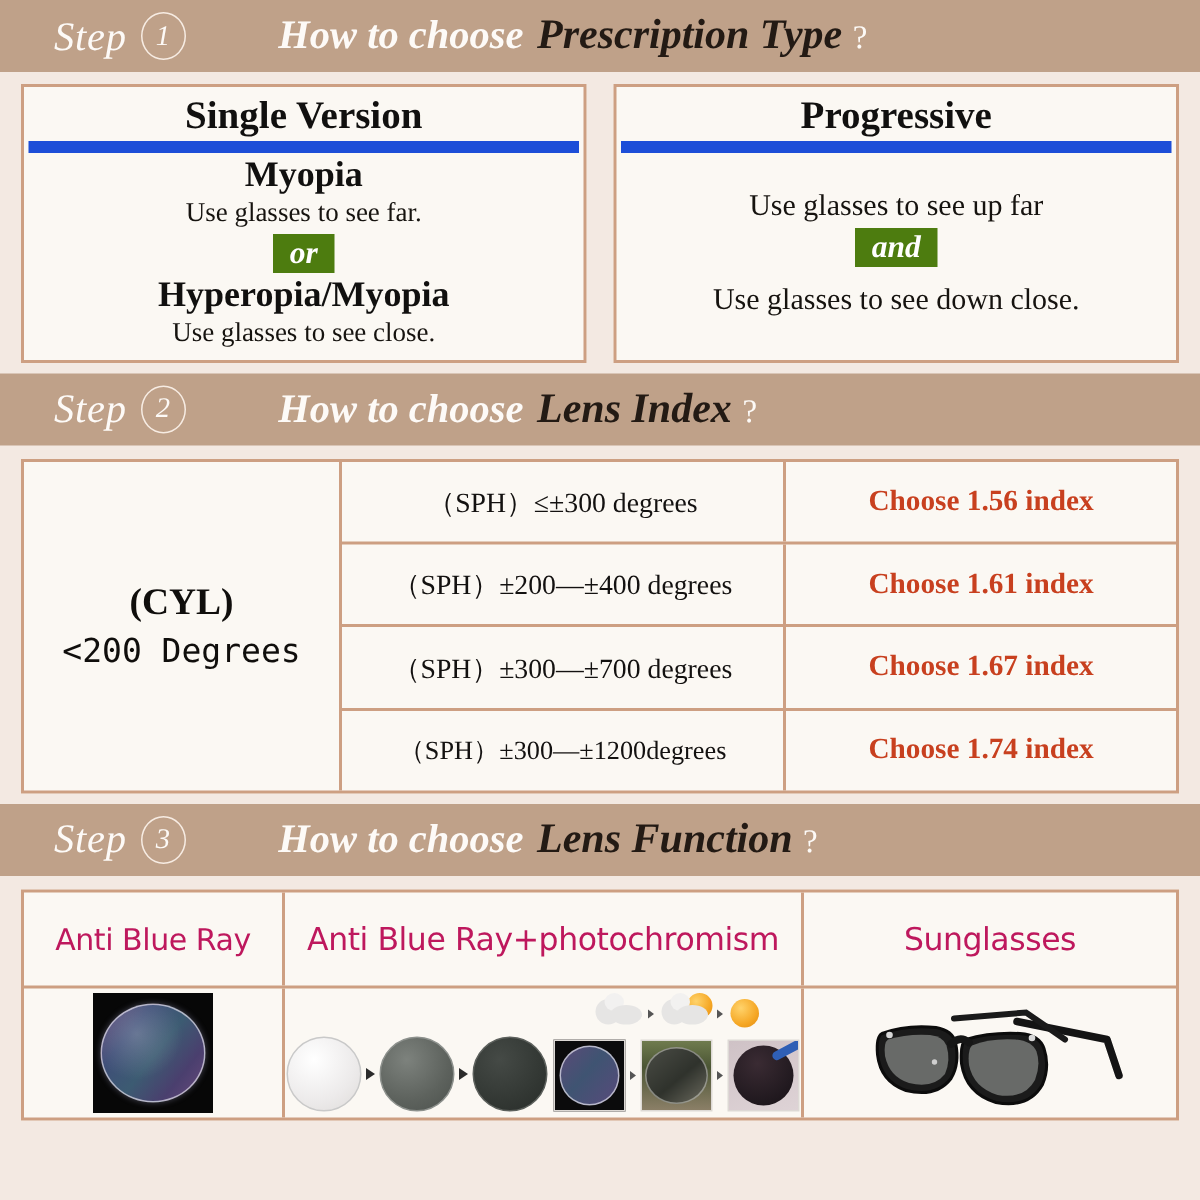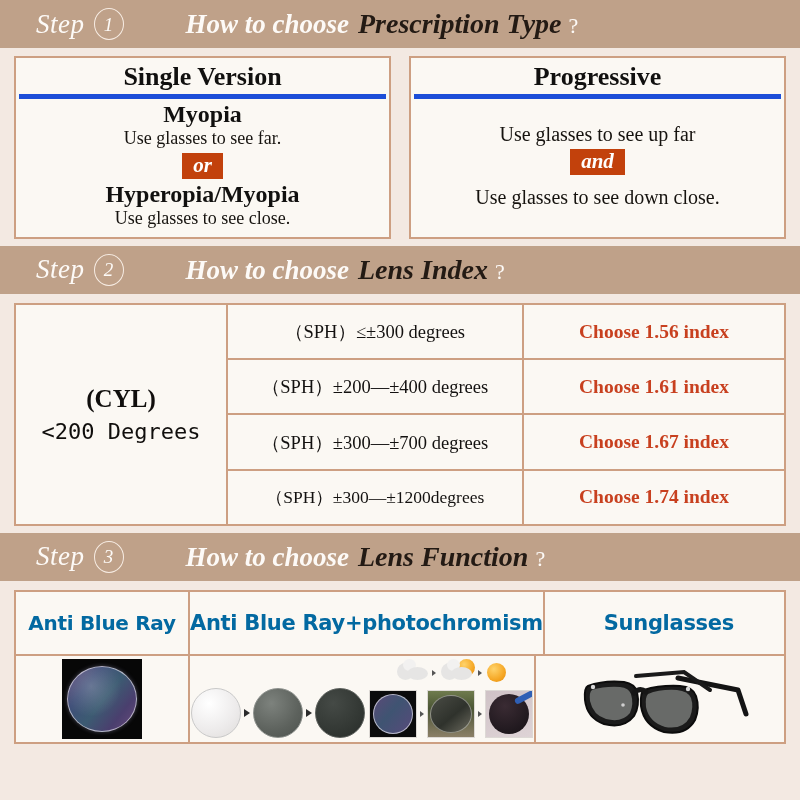--- a/index.html
+++ b/index.html
@@ -95,21 +95,21 @@
   .card {
     flex: 1;
     border: 2px solid #cd9f82;
     background: #fbf8f3;
     box-sizing: border-box;
     display: flex;
     flex-direction: column;
     padding: 3px;
   }
   .card-title {
-    border-bottom: 5px solid #1d4ed8;
+    border-bottom: 8px solid #1d4ed8;
     text-align: center;
     font-weight: bold;
     font-size: 26px;
     color: #11100f;
     padding: 2px 0 4px 0;
     font-family: "Liberation Serif", serif;
     line-height: 1.05;
   }
   .card-body {
     flex: 1;
@@ -129,21 +129,21 @@
   }
   .t-norm {
     font-size: 18px;
     color: #16130f;
     line-height: 1.2;
     text-align: center;
     font-family: "Liberation Serif", serif;
   }
   .t-norm.big { font-size: 20px; }
   .badge {
-    background: #c2410c;
+    background: #4d7c0f;
     color: #ffffff;
     font-style: italic;
     font-weight: bold;
     font-size: 21px;
     padding: 1px 11px 3px 11px;
     margin: 3px 0 2px 0;
     line-height: 1.08;
     display: inline-block;
     font-family: "Liberation Serif", serif;
   }
@@ -258,23 +258,23 @@
   .fn-c3 { flex: 0 0 248px; box-sizing: border-box; }
   .fn-head .fn-c1, .fn-head .fn-c2 { border-right: 2px solid #cd9f82; }
   .fn-body .fn-c1, .fn-body .fn-c2 { border-right: 2px solid #cd9f82; }
   .fn-head > div {
     display: flex;
     align-items: center;
     justify-content: center;
   }
   .fn-head-label {
     font-family: "DejaVu Sans", sans-serif;
-    font-weight: bold;
+    font-weight: normal;
     font-size: 21px;
-    color: #0369a1;
+    color: #be185d;
     letter-spacing: -0.3px;
     white-space: nowrap;
   }
   .fn-head-label.narrow { font-size: 20px; }
   .fn-body > div {
     display: flex;
     align-items: center;
     justify-content: center;
     position: relative;
     overflow: hidden;

